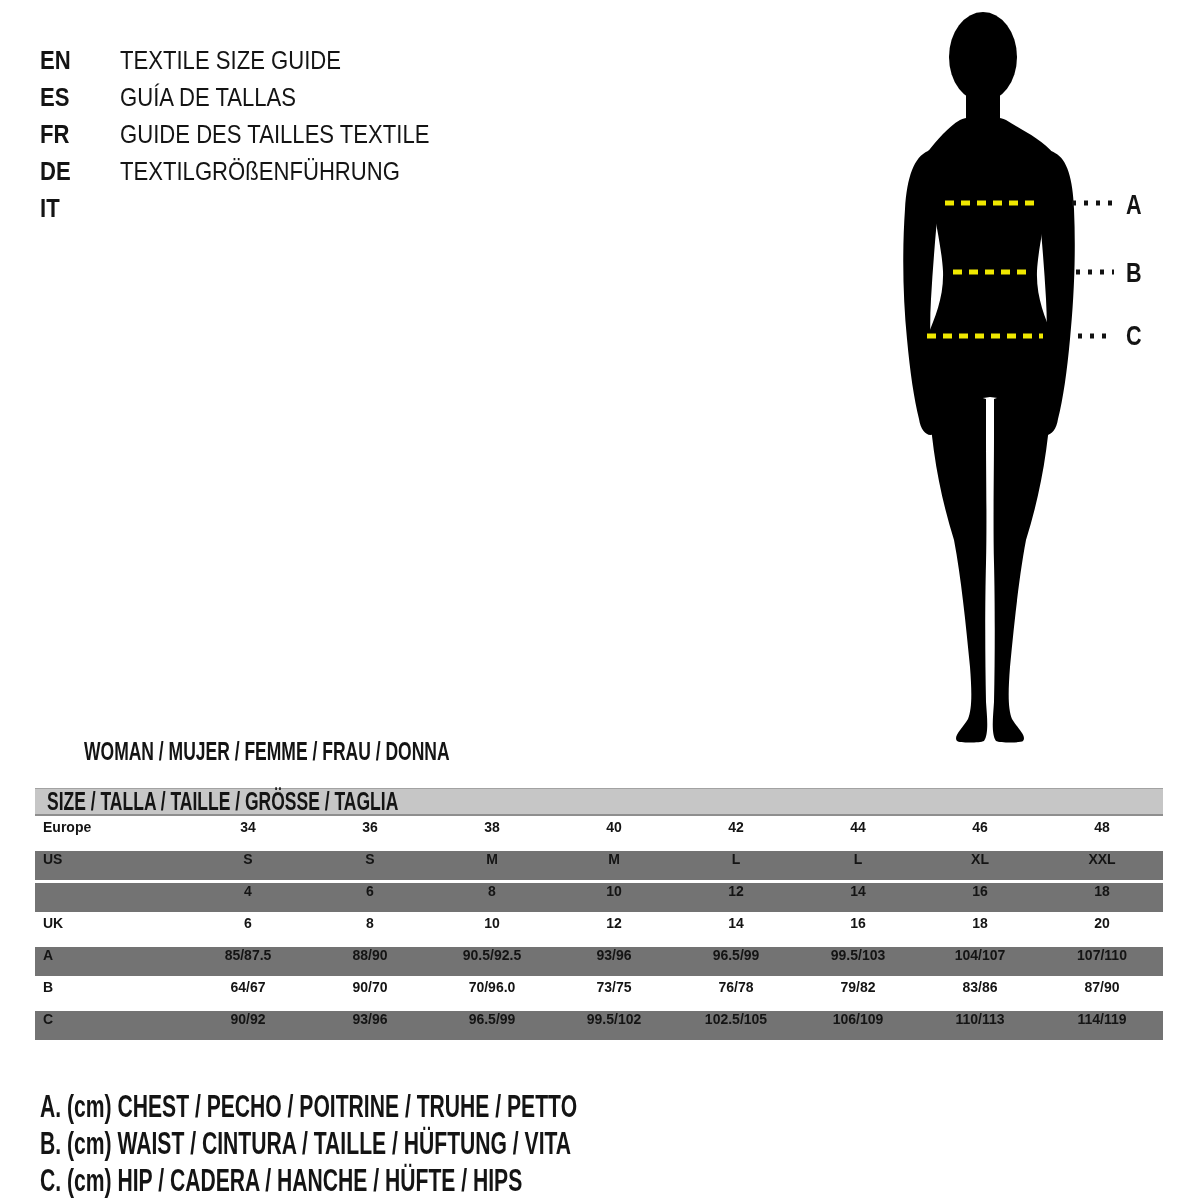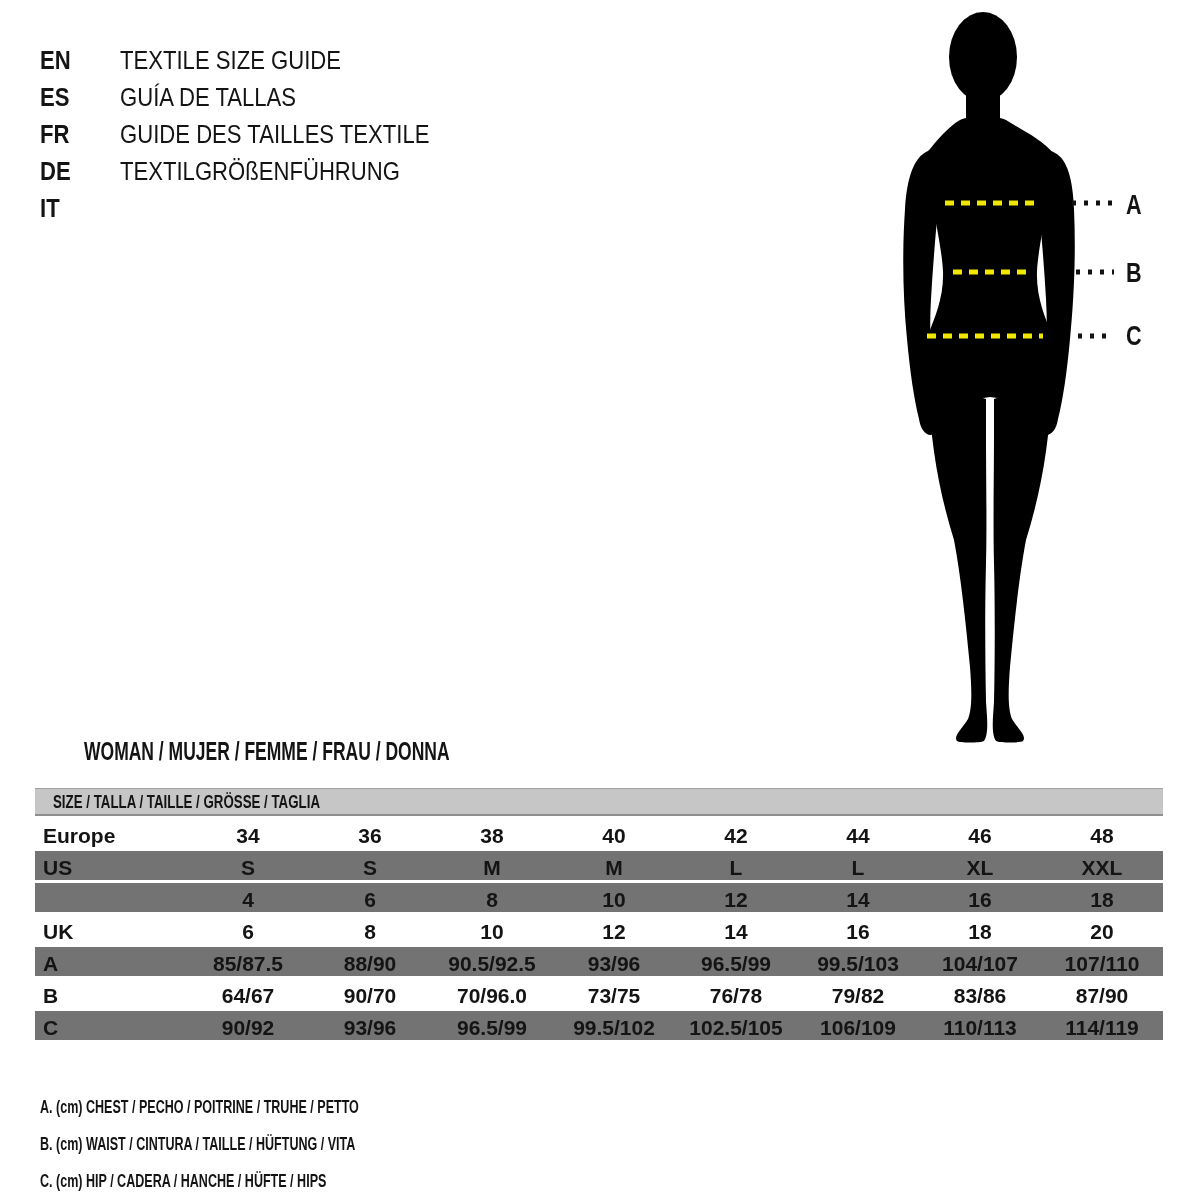--- a/index.html
+++ b/index.html
@@ -33,34 +33,34 @@
   .section-title{
     position:absolute;left:40px;top:736px;height:30px;
     font-size:25px;font-weight:bold;line-height:30px;margin-left:44px;
   }
 
   
   .size-table{position:absolute;left:35px;top:788px;width:1128px;}
   .table-header{
     box-sizing:border-box;height:28px;background:#c6c6c6;
     border-top:1px solid #a2a2a2;border-bottom:2px solid #8e8e8e;
-    display:flex;align-items:center;padding-left:18px;
-    font-size:19px;font-weight:bold;
+    display:flex;align-items:center;padding-left:12px;
+    font-size:25px;font-weight:bold;
   }
   .trow{
-    display:flex;height:29px;margin-top:3px;align-items:flex-end;
-    font-size:21px;font-weight:bold;
+    display:flex;height:29px;margin-top:3px;align-items:flex-start;
+    font-size:14px;font-weight:bold;
   }
   .trow.shade{background:#737373;}
   .tlabel{width:152px;padding-left:8px;box-sizing:border-box;}
   .tcell{flex:1;text-align:center;}
 
   
   .legend{position:absolute;left:40px;top:1088px;}
-  .legend-line{height:37px;display:flex;align-items:center;font-size:19px;font-weight:bold;}
+  .legend-line{height:37px;display:flex;align-items:center;font-size:32px;font-weight:bold;}
 </style>
 </head>
 <body>
 
 <div class="page">
 
   <div class="lang-block">
       <div class="lang-row">
         <span class="lang-code"><span class="cond85">EN</span></span>
         <span class="lang-title"><span class="cond85">TEXTILE SIZE GUIDE</span></span>

